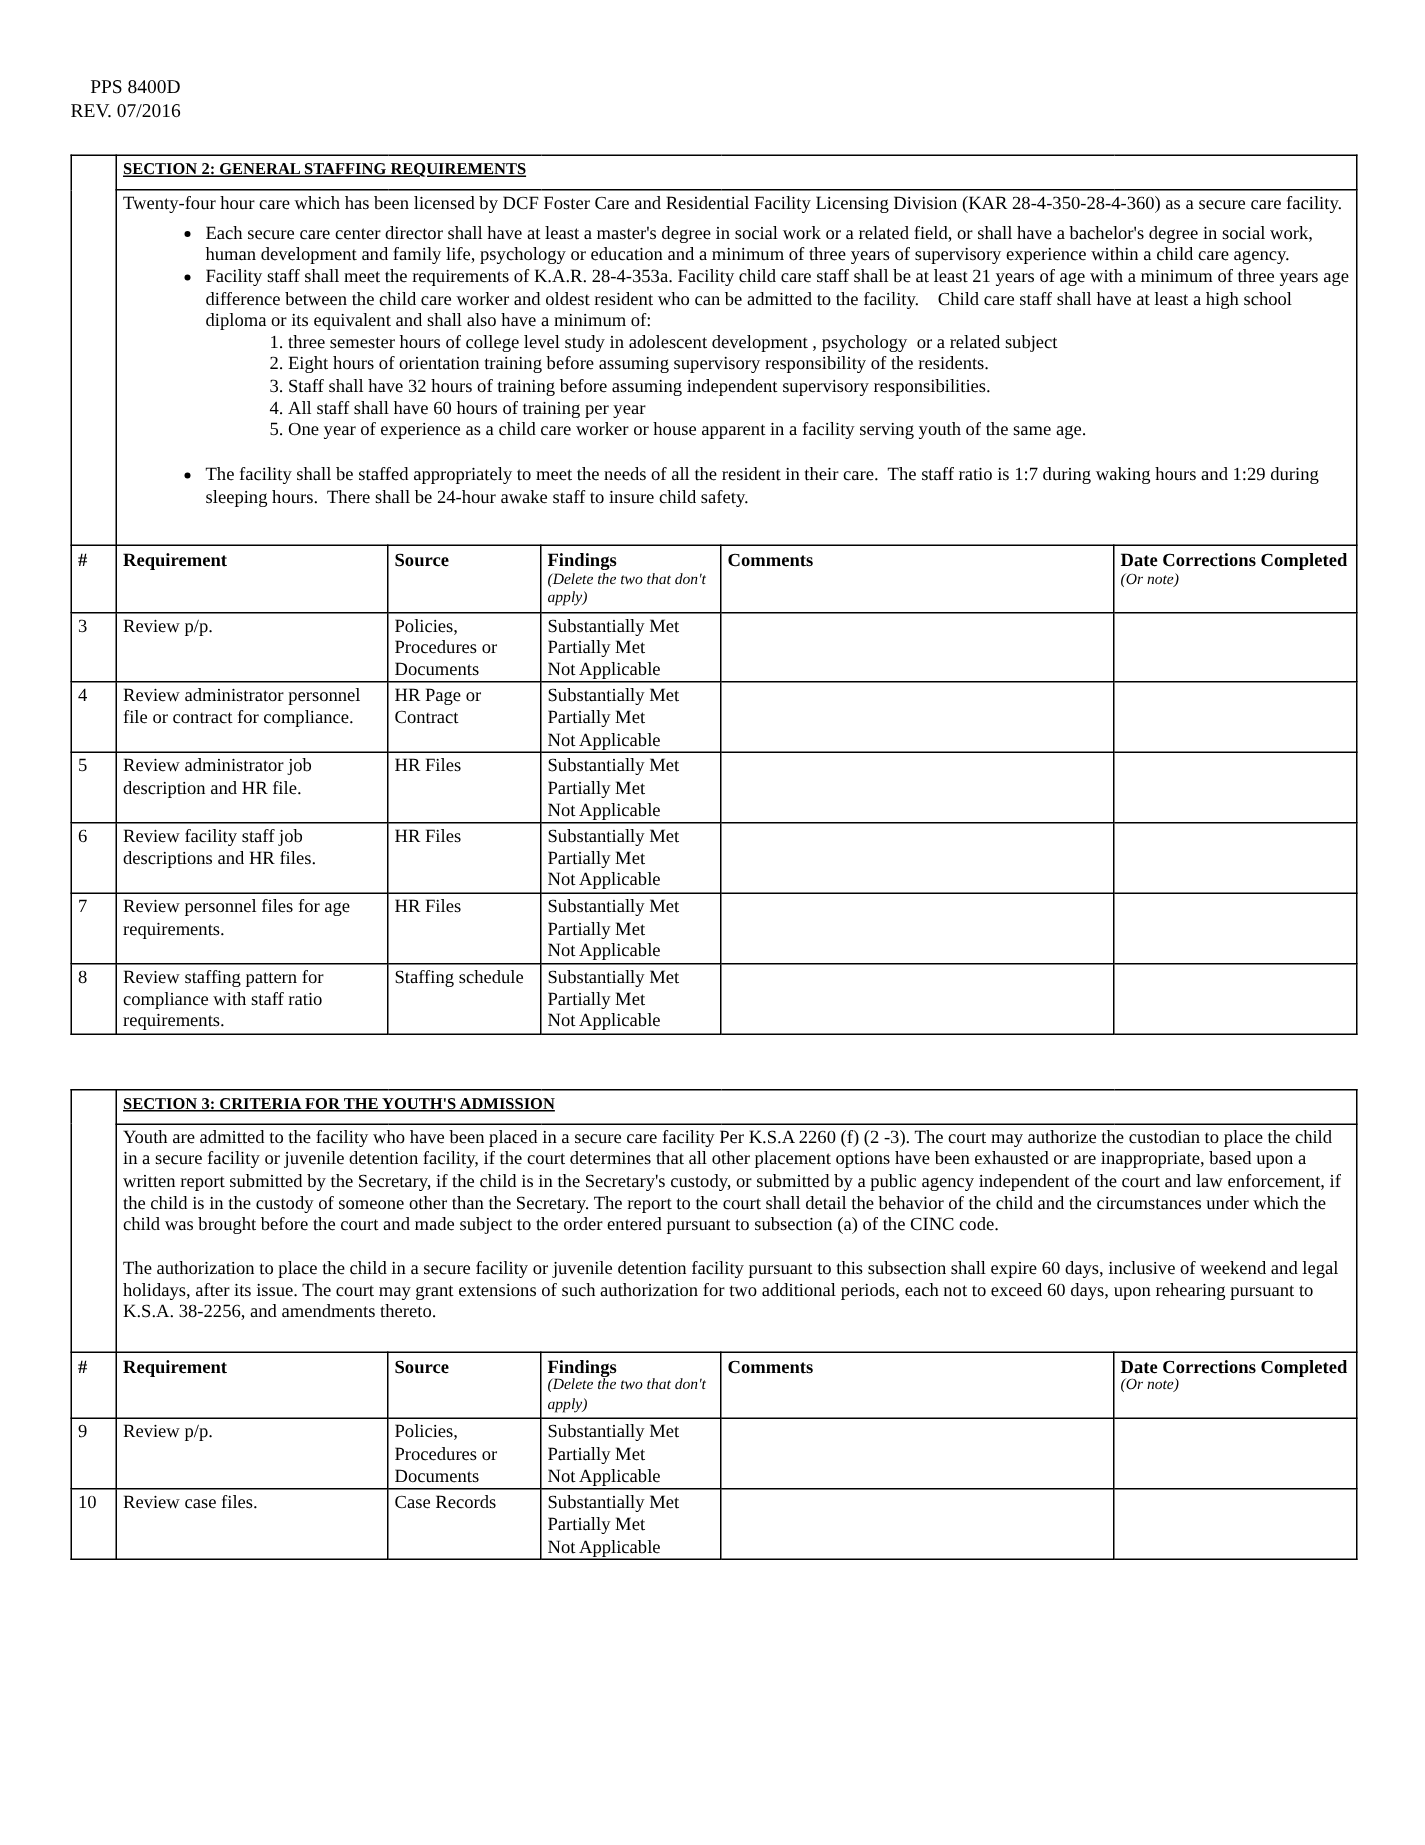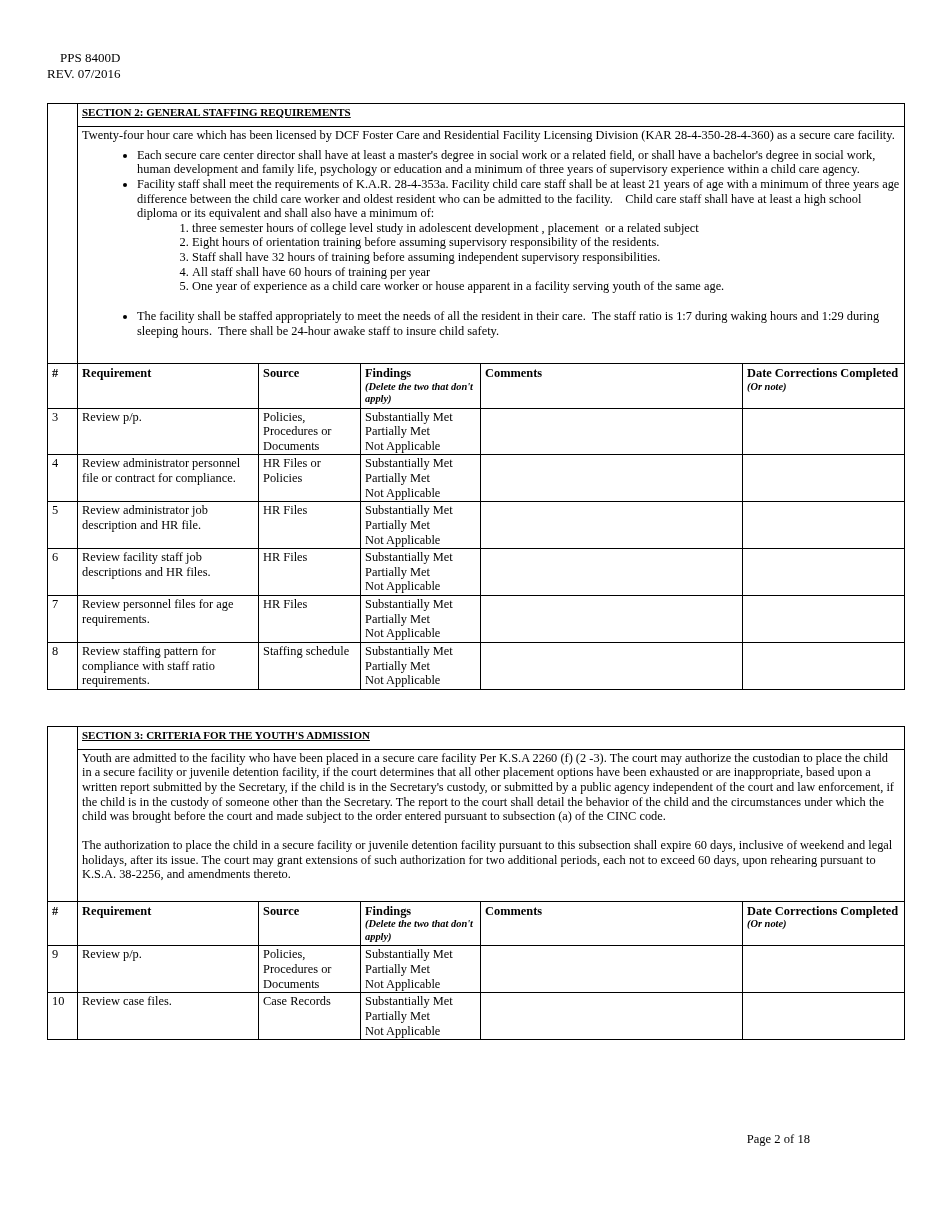--- a/index.html
+++ b/index.html
@@ -26,21 +26,21 @@
   .s2-body { height:237px; }
   .s3-body { height:152px; }
   .para-2 { margin-top:14px !important; }
 
   ul.blist { list-style:disc outside; margin:5px 0 0 0; padding-left:55px; }
   ul.blist > li { margin:0; }
   ol.nlist { list-style:decimal outside; margin:0; padding-left:55px; }
   .bullet-last { margin-top:15px !important; }
 
   tr.hdr-row th { font-weight:bold; padding:2px 4px; height:42px; }
-  .note { display:block; font-weight:bold; font-style:italic; font-size:10.4px; line-height:1.2; }
+  .note { display:block; font-weight:normal; font-style:italic; font-size:10.4px; line-height:1.2; }
 
   tr.data-row { height:44px; }
   .opt { display:block; }
 
   .sec-gap { height:36px; }
 
   .page-footer { margin-top:92px; text-align:right; padding-right:93px; font-size:12.6px; }
 </style>
 </head>
 <body>
@@ -71,21 +71,21 @@
       </td>
     </tr>
     <tr>
       <td class="body-cell s2-body" colspan="5">
         <p class="body-text">Twenty-four hour care which has been licensed by DCF Foster Care and Residential Facility Licensing Division (KAR 28-4-350-28-4-360) as a secure care facility.</p>
         <ul class="blist">
           <li><span class="body-text">Each secure care center director shall have at least a master's degree in social work or a related field, or shall have a bachelor's degree in social work, human development and family life, psychology or education and a minimum of three years of supervisory experience within a child care agency.</span></li>
           <li>
             <span class="body-text">Facility staff shall meet the requirements of K.A.R. 28-4-353a. Facility child care staff shall be at least 21 years of age with a minimum of three years age difference between the child care worker and oldest resident who can be admitted to the facility.    Child care staff shall have at least a high school diploma or its equivalent and shall also have a minimum of:</span>
             <ol class="nlist">
-              <li class="body-text">three semester hours of college level study in adolescent development , placement  or a related subject</li>
+              <li class="body-text">three semester hours of college level study in adolescent development , psychology  or a related subject</li>
               <li class="body-text">Eight hours of orientation training before assuming supervisory responsibility of the residents.</li>
               <li class="body-text">Staff shall have 32 hours of training before assuming independent supervisory responsibilities.</li>
               <li class="body-text">All staff shall have 60 hours of training per year</li>
               <li class="body-text">One year of experience as a child care worker or house apparent in a facility serving youth of the same age.</li>
             </ol>
           </li>
           <li class="bullet-last"><span class="body-text">The facility shall be staffed appropriately to meet the needs of all the resident in their care.  The staff ratio is 1:7 during waking hours and 1:29 during sleeping hours.  There shall be 24-hour awake staff to insure child safety.</span></li>
         </ul>
       </td>
     </tr>
@@ -112,21 +112,21 @@
         <span class="opt">Substantially Met</span>
         <span class="opt">Partially Met</span>
         <span class="opt">Not Applicable</span>
       </td>
       <td></td>
       <td></td>
     </tr>
     <tr class="data-row">
       <td>4</td>
       <td>Review administrator personnel file or contract for compliance.</td>
-      <td>HR Files or Policies</td>
+      <td>HR Page or Contract</td>
       <td>
         <span class="opt">Substantially Met</span>
         <span class="opt">Partially Met</span>
         <span class="opt">Not Applicable</span>
       </td>
       <td></td>
       <td></td>
     </tr>
     <tr class="data-row">
       <td>5</td>
@@ -237,15 +237,14 @@
         <span class="opt">Substantially Met</span>
         <span class="opt">Partially Met</span>
         <span class="opt">Not Applicable</span>
       </td>
       <td></td>
       <td></td>
     </tr>
   </tbody>
     </table>
 
-  <div class="page-footer">Page 2 of 18</div>
 
 </div>
 
 </body></html>

